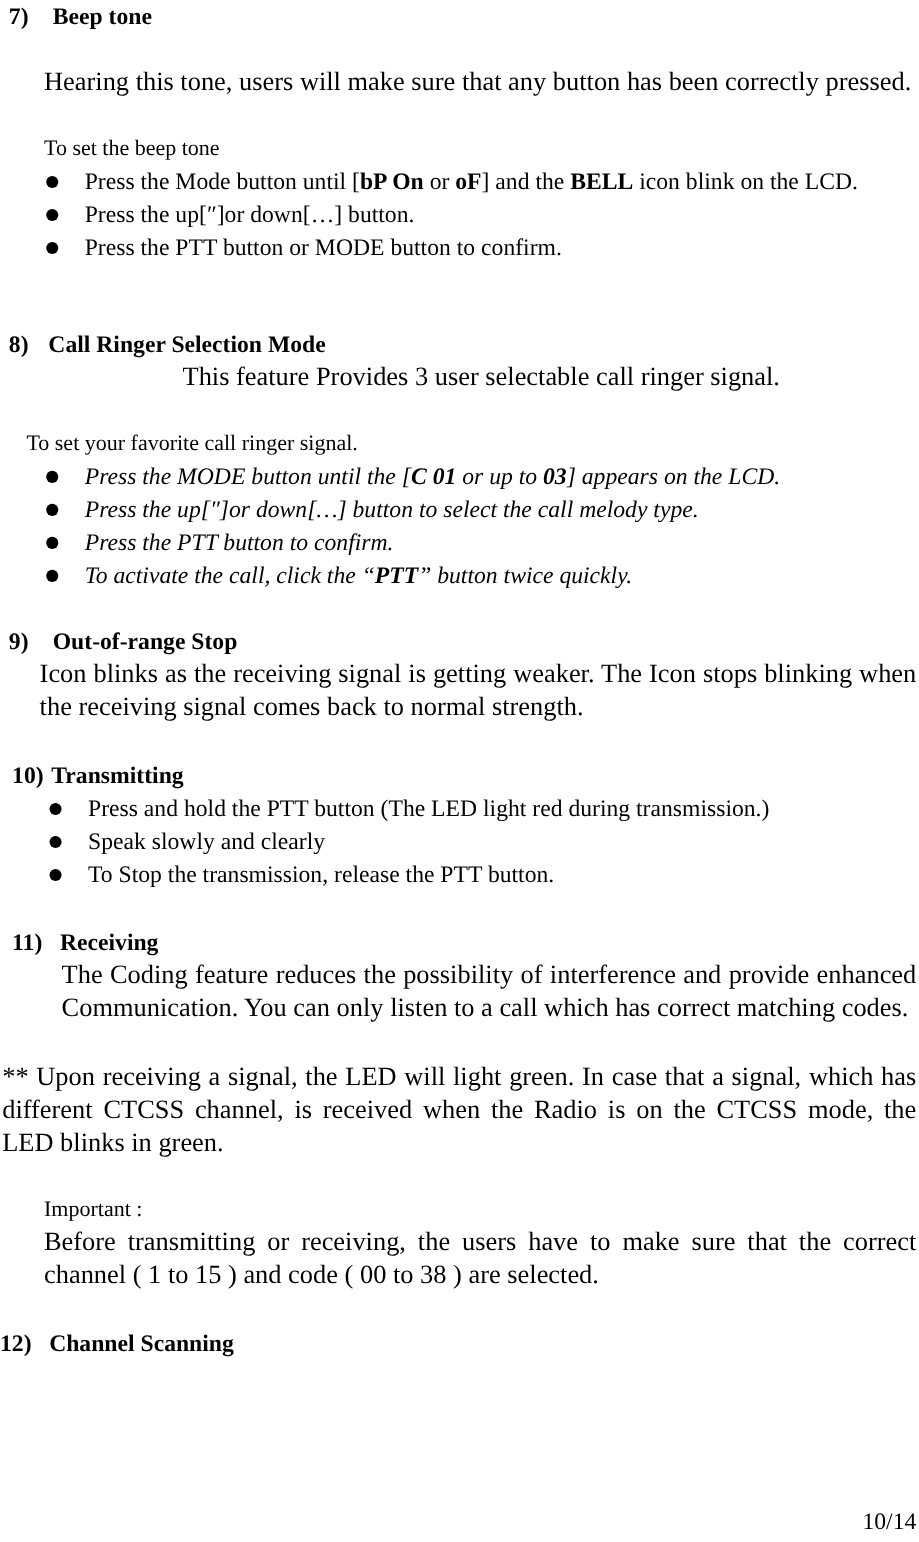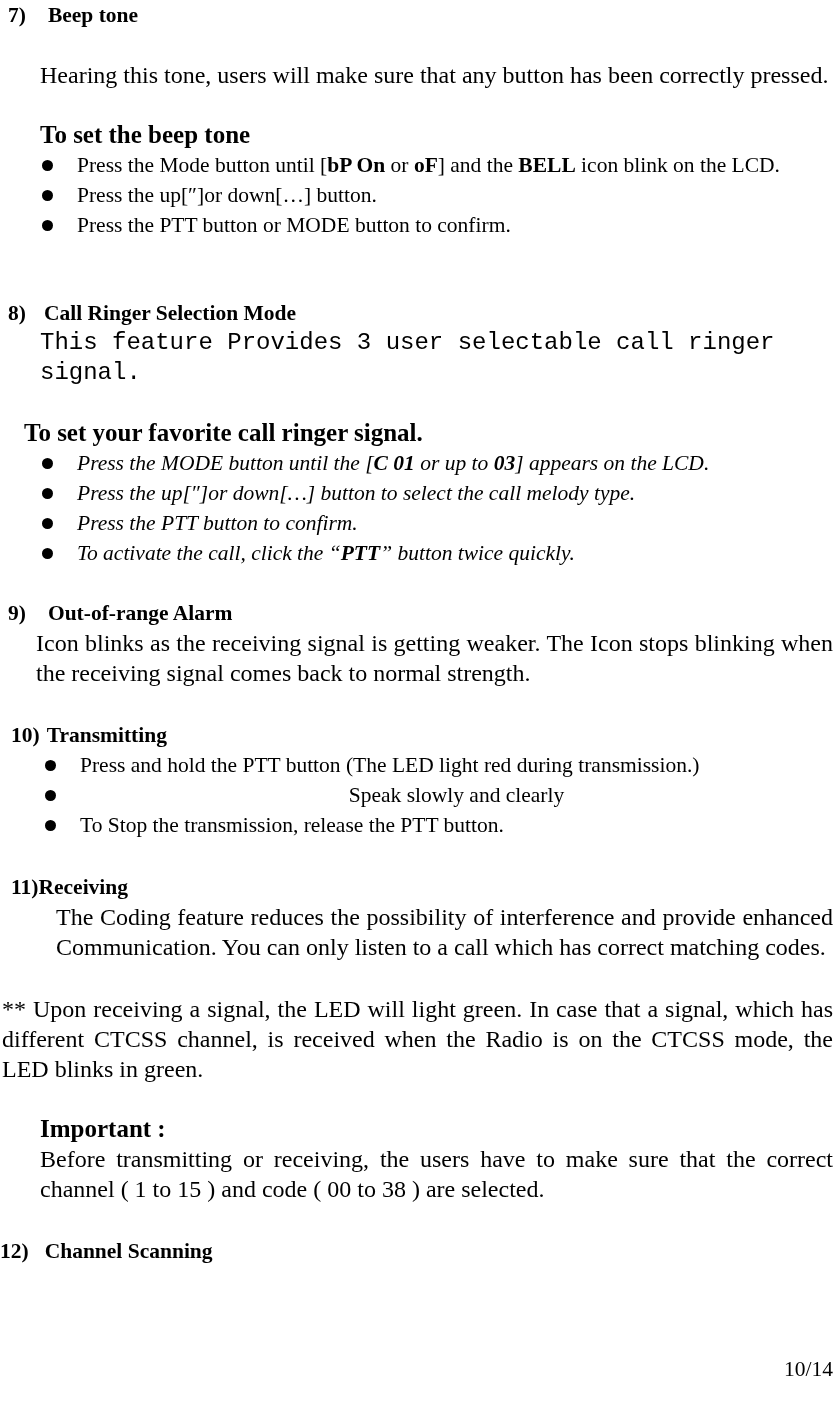--- a/index.html
+++ b/index.html
@@ -42,25 +42,25 @@
     flex: 0 0 auto;
     white-space: pre;
   }
 
   .para {
     font-size: 24px;
     line-height: 30px;
     text-align: justify;
     text-justify: inter-word;
   }
-  .para.nojust { text-align: left; font-family: Liberation Mono, monospace; }
+  .para.nojust { text-align: center; }
 
   .subhead {
-    font-weight: bold;
-    font-size: 25px;
+    font-weight: normal;
+    font-size: 20px;
     line-height: 30px;
   }
 
   
   ul.bullets {
     list-style: none;
     margin: 0;
     padding: 0;
   }
   ul.bullets > li {
@@ -80,21 +80,21 @@
     background: #000;
     border-radius: 50%;
   }
 
   b.tok { font-weight: bold; }
   .spacer { height: 30px; }
 
   .footer {
     position: absolute;
     right: 2px;
-    bottom: 20px;
+    bottom: 6px;
     font-size: 21.5px;
     line-height: 26px;
     text-align: right;
   }
 </style>
 </head>
 <body>
 
 <div class="page">
 
@@ -156,50 +156,50 @@
       <li class="nojust" style="padding-left:35px;">
         <span class="bullet-dot"></span>
         <span>To activate the call, click the “</span><b class="tok">PTT</b><span>” button twice quickly.</span>
       </li>
     </ul>
   </div>
 
   <div class="sec" style="margin-top:30px;">
     <div class="num-head" style="padding-left:8px;">
       <span class="num">9)</span>
-      <span class="htxt" style="margin-left:22px;">Out-of-range Alarm</span>
+      <span class="htxt" style="margin-left:22px;">Out-of-range Stop</span>
     </div>
     <div class="para" style="margin-left:36px; margin-right:2px;">Icon blinks as the receiving signal is getting weaker. The Icon stops blinking when the receiving signal comes back to normal strength.</div>
   </div>
 
   <div class="sec" style="margin-top:32px;">
     <div class="num-head" style="padding-left:11px;">
       <span class="num">10)</span>
       <span class="htxt" style="margin-left:7px;">Transmitting</span>
     </div>
     <ul class="bullets" style="margin-left:45px; margin-right:2px;">
       <li class="nojust" style="padding-left:35px;">
         <span class="bullet-dot"></span>
         <span>Press and hold the PTT button (The LED light red during transmission.)</span>
       </li>
-      <li class="nojust" style="padding-left:35px;text-align:center;">
+      <li class="nojust" style="padding-left:35px;">
         <span class="bullet-dot"></span>
         <span>Speak slowly and clearly</span>
       </li>
       <li class="nojust" style="padding-left:35px;">
         <span class="bullet-dot"></span>
         <span>To Stop the transmission, release the PTT button.</span>
       </li>
     </ul>
   </div>
 
   <div class="sec" style="margin-top:32px;">
     <div class="num-head" style="padding-left:11px;">
       <span class="num">11)</span>
-      <span class="htxt" style="margin-left:0;">Receiving</span>
+      <span class="htxt" style="margin-left:16px;">Receiving</span>
     </div>
     <div class="para" style="margin-left:56px; margin-right:2px;">The Coding feature reduces the possibility of interference and provide enhanced Communication. You can only listen to a call which has correct matching codes.</div>
   </div>
 
   <div class="para" style="margin-top:32px; margin-left:2px; margin-right:2px;">** Upon receiving a signal, the LED will light green. In case that a signal, which has different CTCSS channel, is received when the Radio is on the CTCSS mode, the LED blinks in green.</div>
 
   <div class="sec" style="margin-top:30px;">
     <div class="subhead" style="margin-left:40px;">Important :</div>
     <div class="para" style="margin-left:40px; margin-right:2px;">Before transmitting or receiving, the users have to make sure that the correct channel ( 1 to 15 ) and code ( 00 to 38 ) are selected.</div>
   </div>

